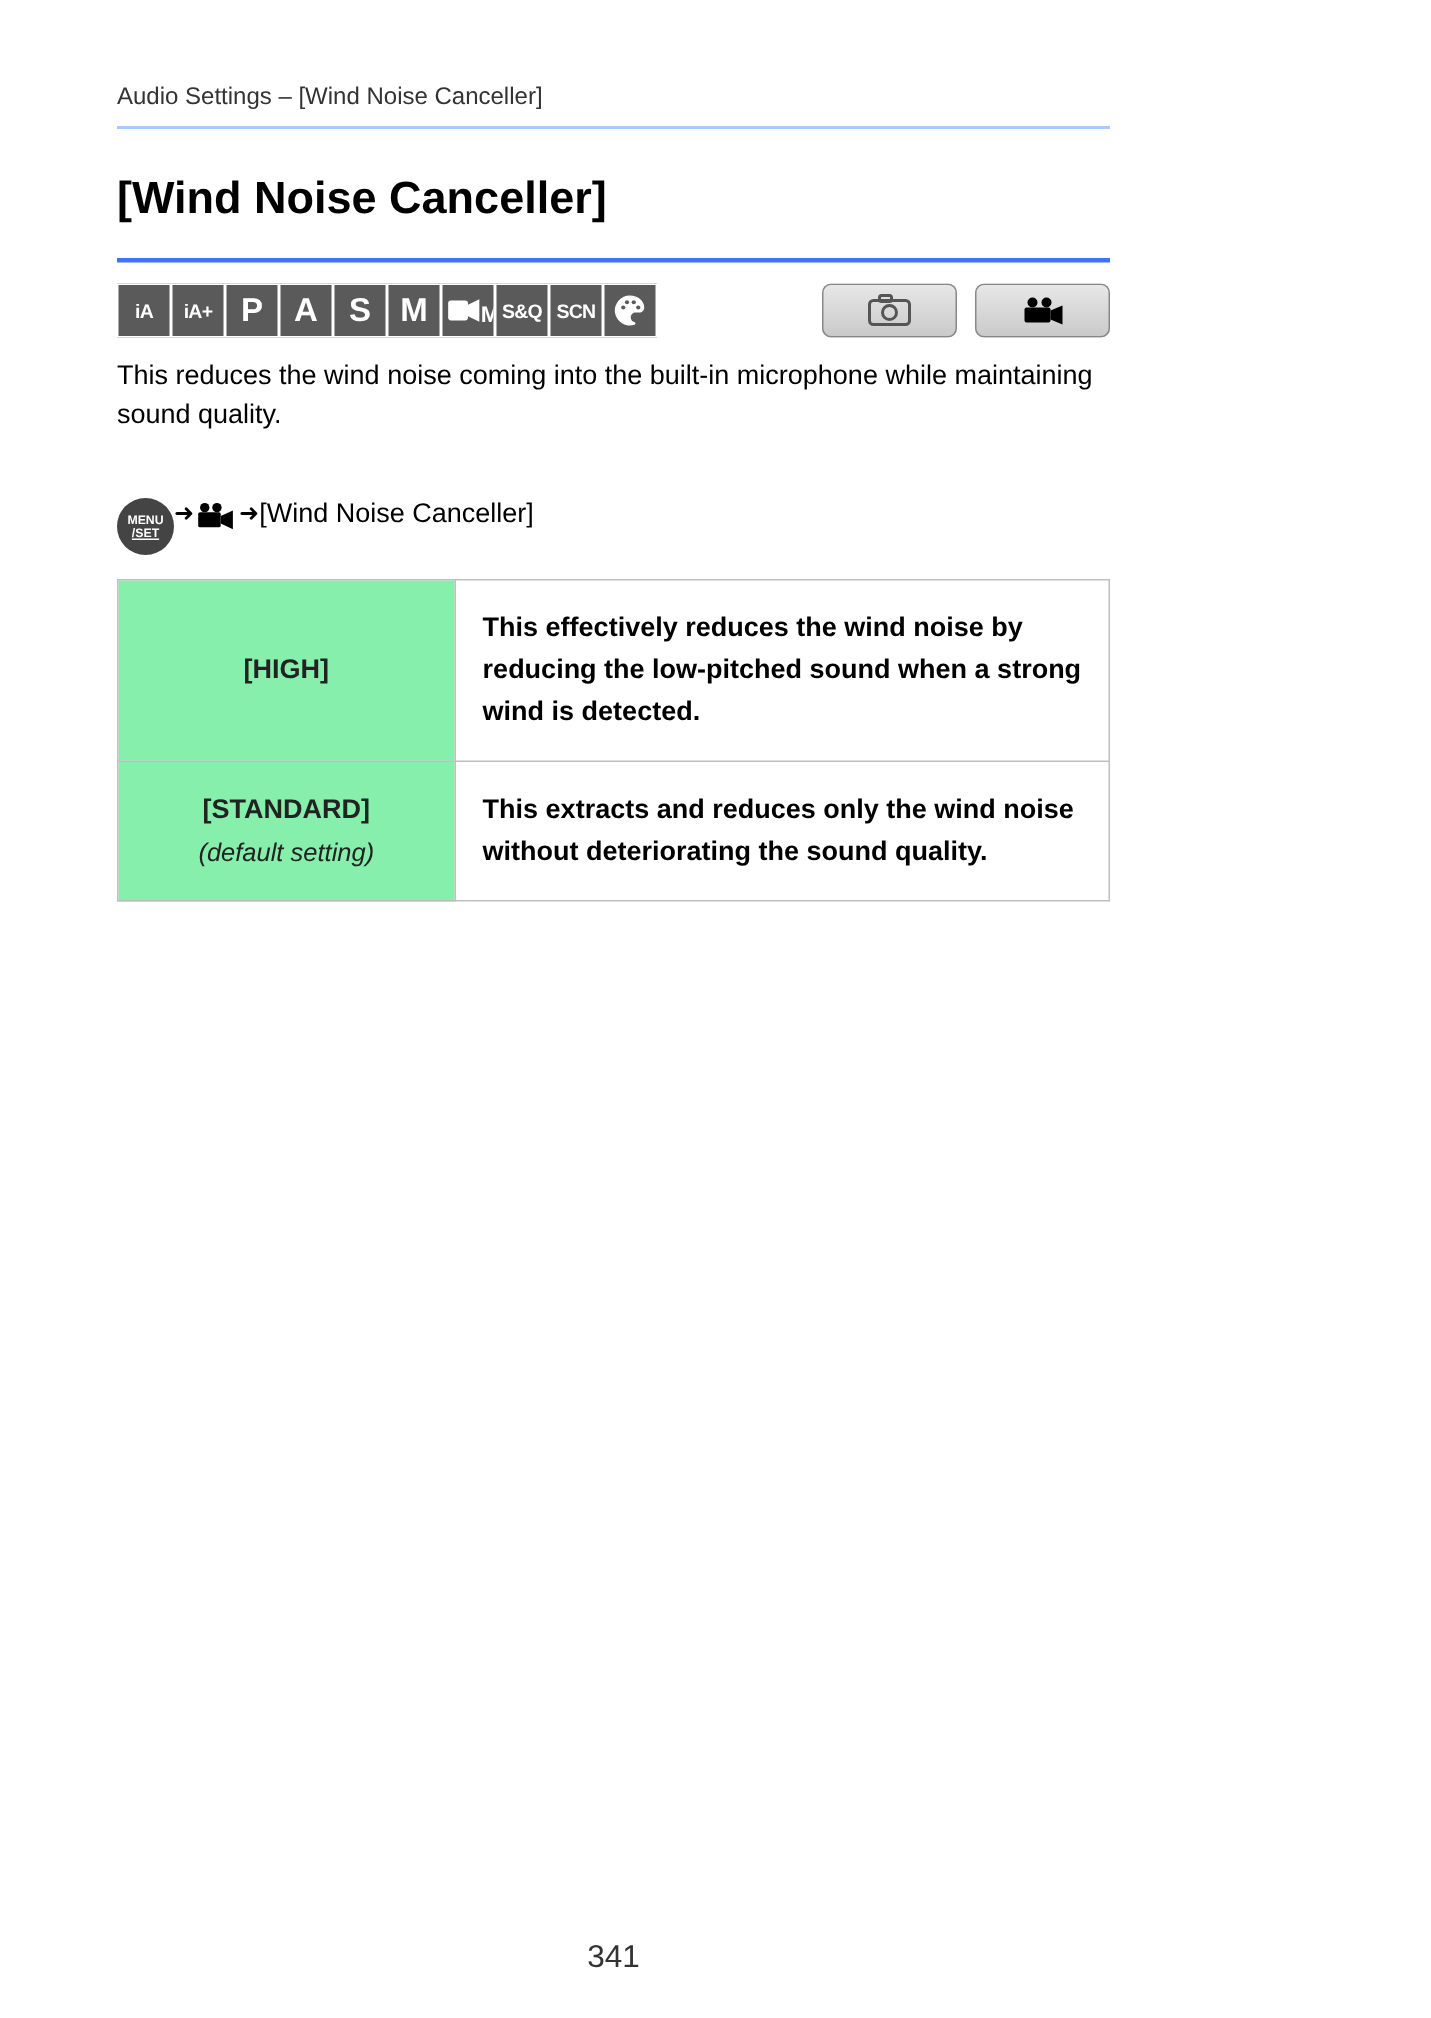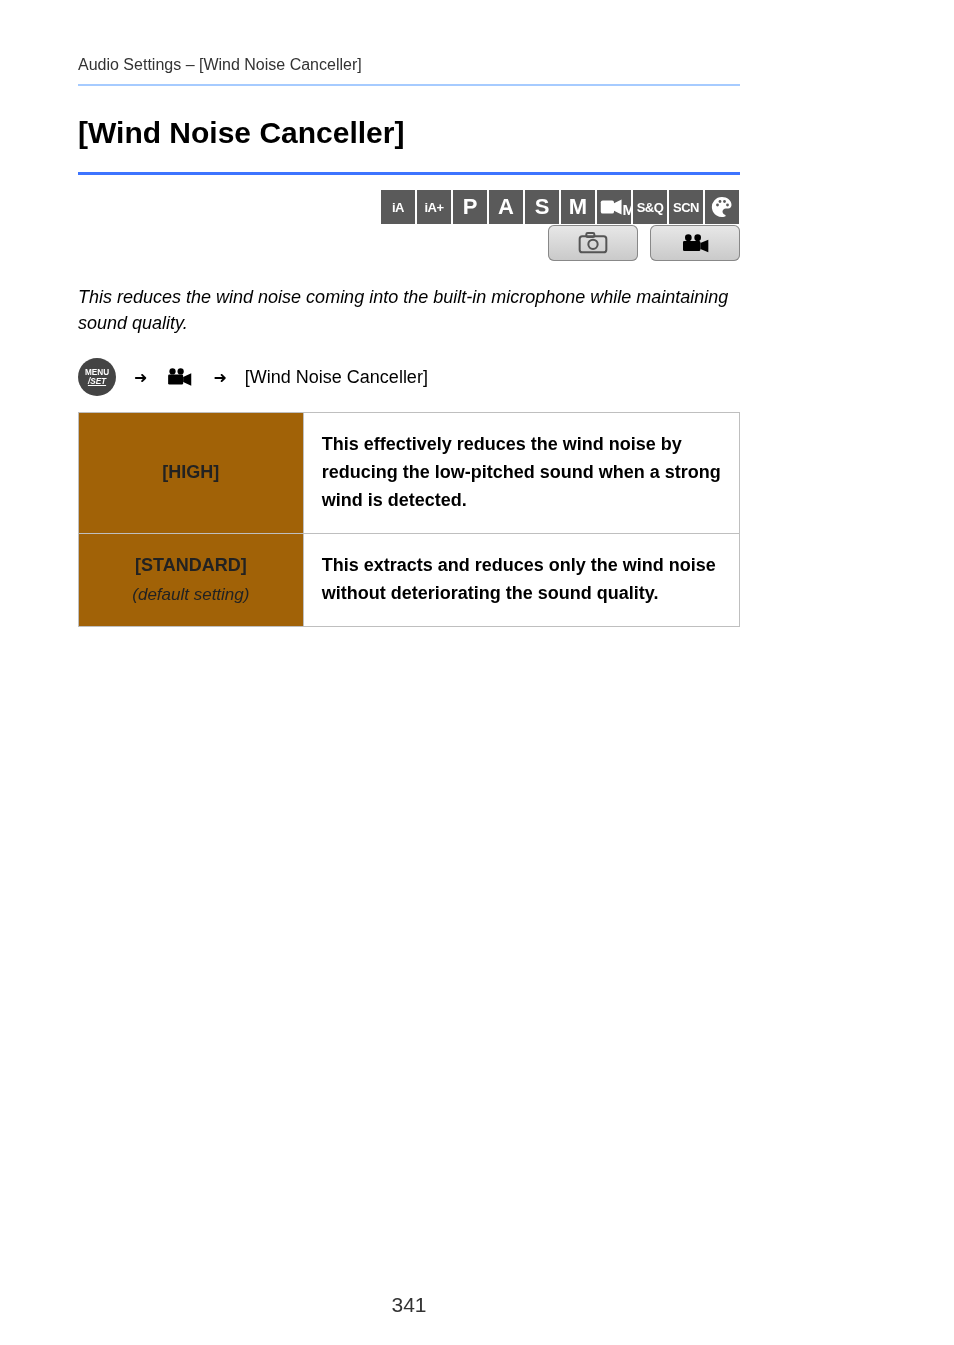--- a/index.html
+++ b/index.html
@@ -3,38 +3,38 @@
 <meta charset="utf-8">
 <style>
   * { box-sizing: border-box; margin: 0; padding: 0; }
   html, body { width: 954px; height: 1345px; font-family: Arial, Helvetica, sans-serif; background: #fff; color: #000; }
   .page { width: 818px; height: 1345px; position: relative; padding: 50px 78px 40px 78px; }
   .crumb-wrap { width: 100%; }
   .crumb { font-size: 16px; color: #333; padding: 6px 0 10px 0; }
   .crumb-line { height: 2px; background: #6aa9ff; opacity: .6; margin-bottom: 30px; }
   h1 { font-size: 30px; font-weight: 700; font-family: Arial, Helvetica, sans-serif; margin-bottom: 22px; }
   .blue-rule { height: 3px; background: #3d74ff; margin-bottom: 14px; }
-  .mode-row { display: flex; justify-content: space-between; align-items: flex-end; margin-bottom: 23px; flex-direction: column; }
+  .mode-row { display: flex; justify-content: space-between; align-items: center; margin-bottom: 12px; }
   .mode-icons-left { display: flex; gap: 0; }
   .mode-icon { width: 36px; height: 36px; background: #5a5a5a; display: flex; align-items: center; justify-content: center; color: #fff; font-weight: 700; font-size: 22px; border: 1px solid #fff; }
   .mode-icon.small-text { font-size: 13px; font-weight: 800; letter-spacing: -.5px; }
   .mode-icon.palette svg { width: 24px; height: 24px; }
   .mode-icons-right { display: flex; gap: 12px; }
   .media-badge { width: 90px; height: 36px; border-radius: 6px; background: linear-gradient(#e8e8e8,#c9c9c9); display: flex; align-items: center; justify-content: center; box-shadow: inset 0 0 0 1px #888; }
   .media-badge svg { width: 32px; height: 24px; }
-  .intro { font-size: 18px; line-height: 1.45; margin-bottom: 22px; font-style: italic; }
-  .nav-chain { display: flex; align-items: center; gap: 18px; font-size: 18px; margin-bottom: 16px; }
+  .intro { font-size: 18px; line-height: 1.45; margin-bottom: 43px; }
+  .nav-chain { display: flex; align-items: flex-start; gap: 0; font-size: 18px; margin-bottom: 16px; }
   .nav-chain .arrow { font-size: 16px; color: #000; }
   .menu-puck { width: 38px; height: 38px; border-radius: 50%; background: #444; display: flex; flex-direction: column; align-items: center; justify-content: center; color: #fff; font-size: 8.2px; font-weight: 700; line-height: 1.05; padding-top: 1px; }
-  .menu-puck .und { text-decoration: underline; font-style: italic; }
+  .menu-puck .und { text-decoration: underline; }
   .video-menu-icon { width: 30px; height: 24px; display: flex; align-items: center; justify-content: center; }
   .video-menu-icon svg { width: 30px; height: 24px; }
   .opt-table { width: 100%; border: 1px solid #bfbfbf; border-collapse: collapse; }
   .opt-table td { border: 1px solid #bfbfbf; padding: 18px 18px; vertical-align: middle; font-size: 18px; line-height: 1.55; font-weight: bold; }
-  .opt-table td.key { background: #a16207; text-align: center; font-weight: 700; width: 34%; color: #222; }
+  .opt-table td.key { background: #86efac; text-align: center; font-weight: 700; width: 34%; color: #222; }
   .opt-table .sub { display: block; font-weight: 400; font-size: 17px; color: #222; margin-top: 2px; font-style: italic; }
   .page-num { position: absolute; bottom: 28px; left: 0; right: 0; text-align: center; font-size: 21px; color: #333; }
 </style>
 </head>
 <body>
 
 <div class="page">
   <div class="crumb-wrap">
     <div class="crumb">Audio Settings – [Wind Noise Canceller]</div>
     <div class="crumb-line"></div>

